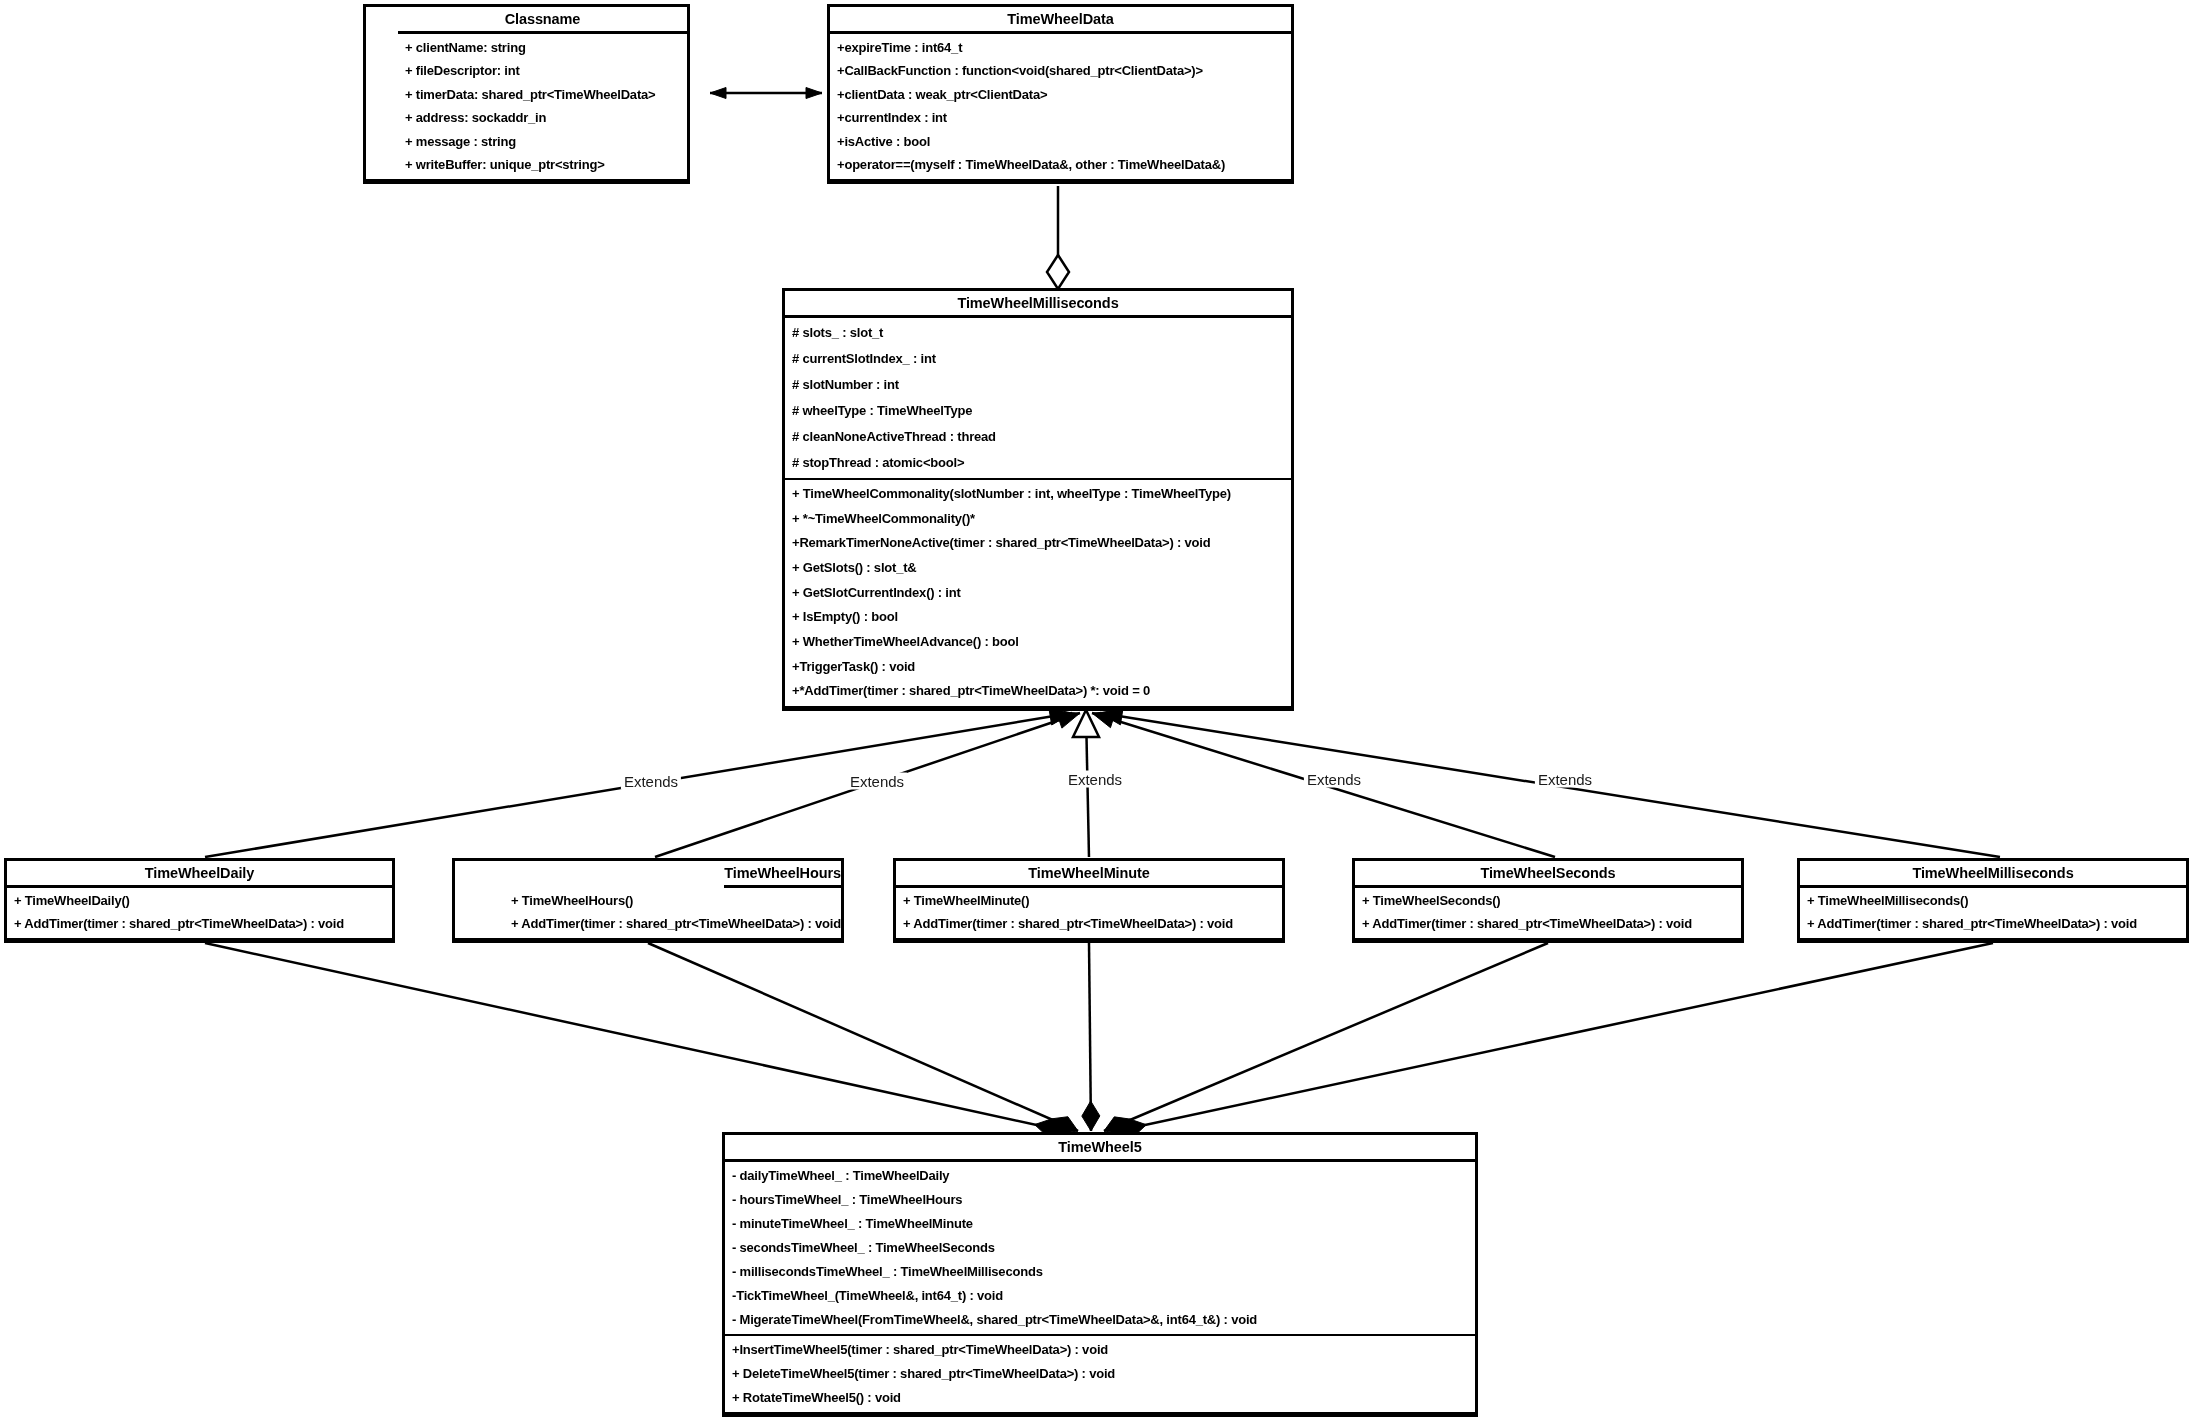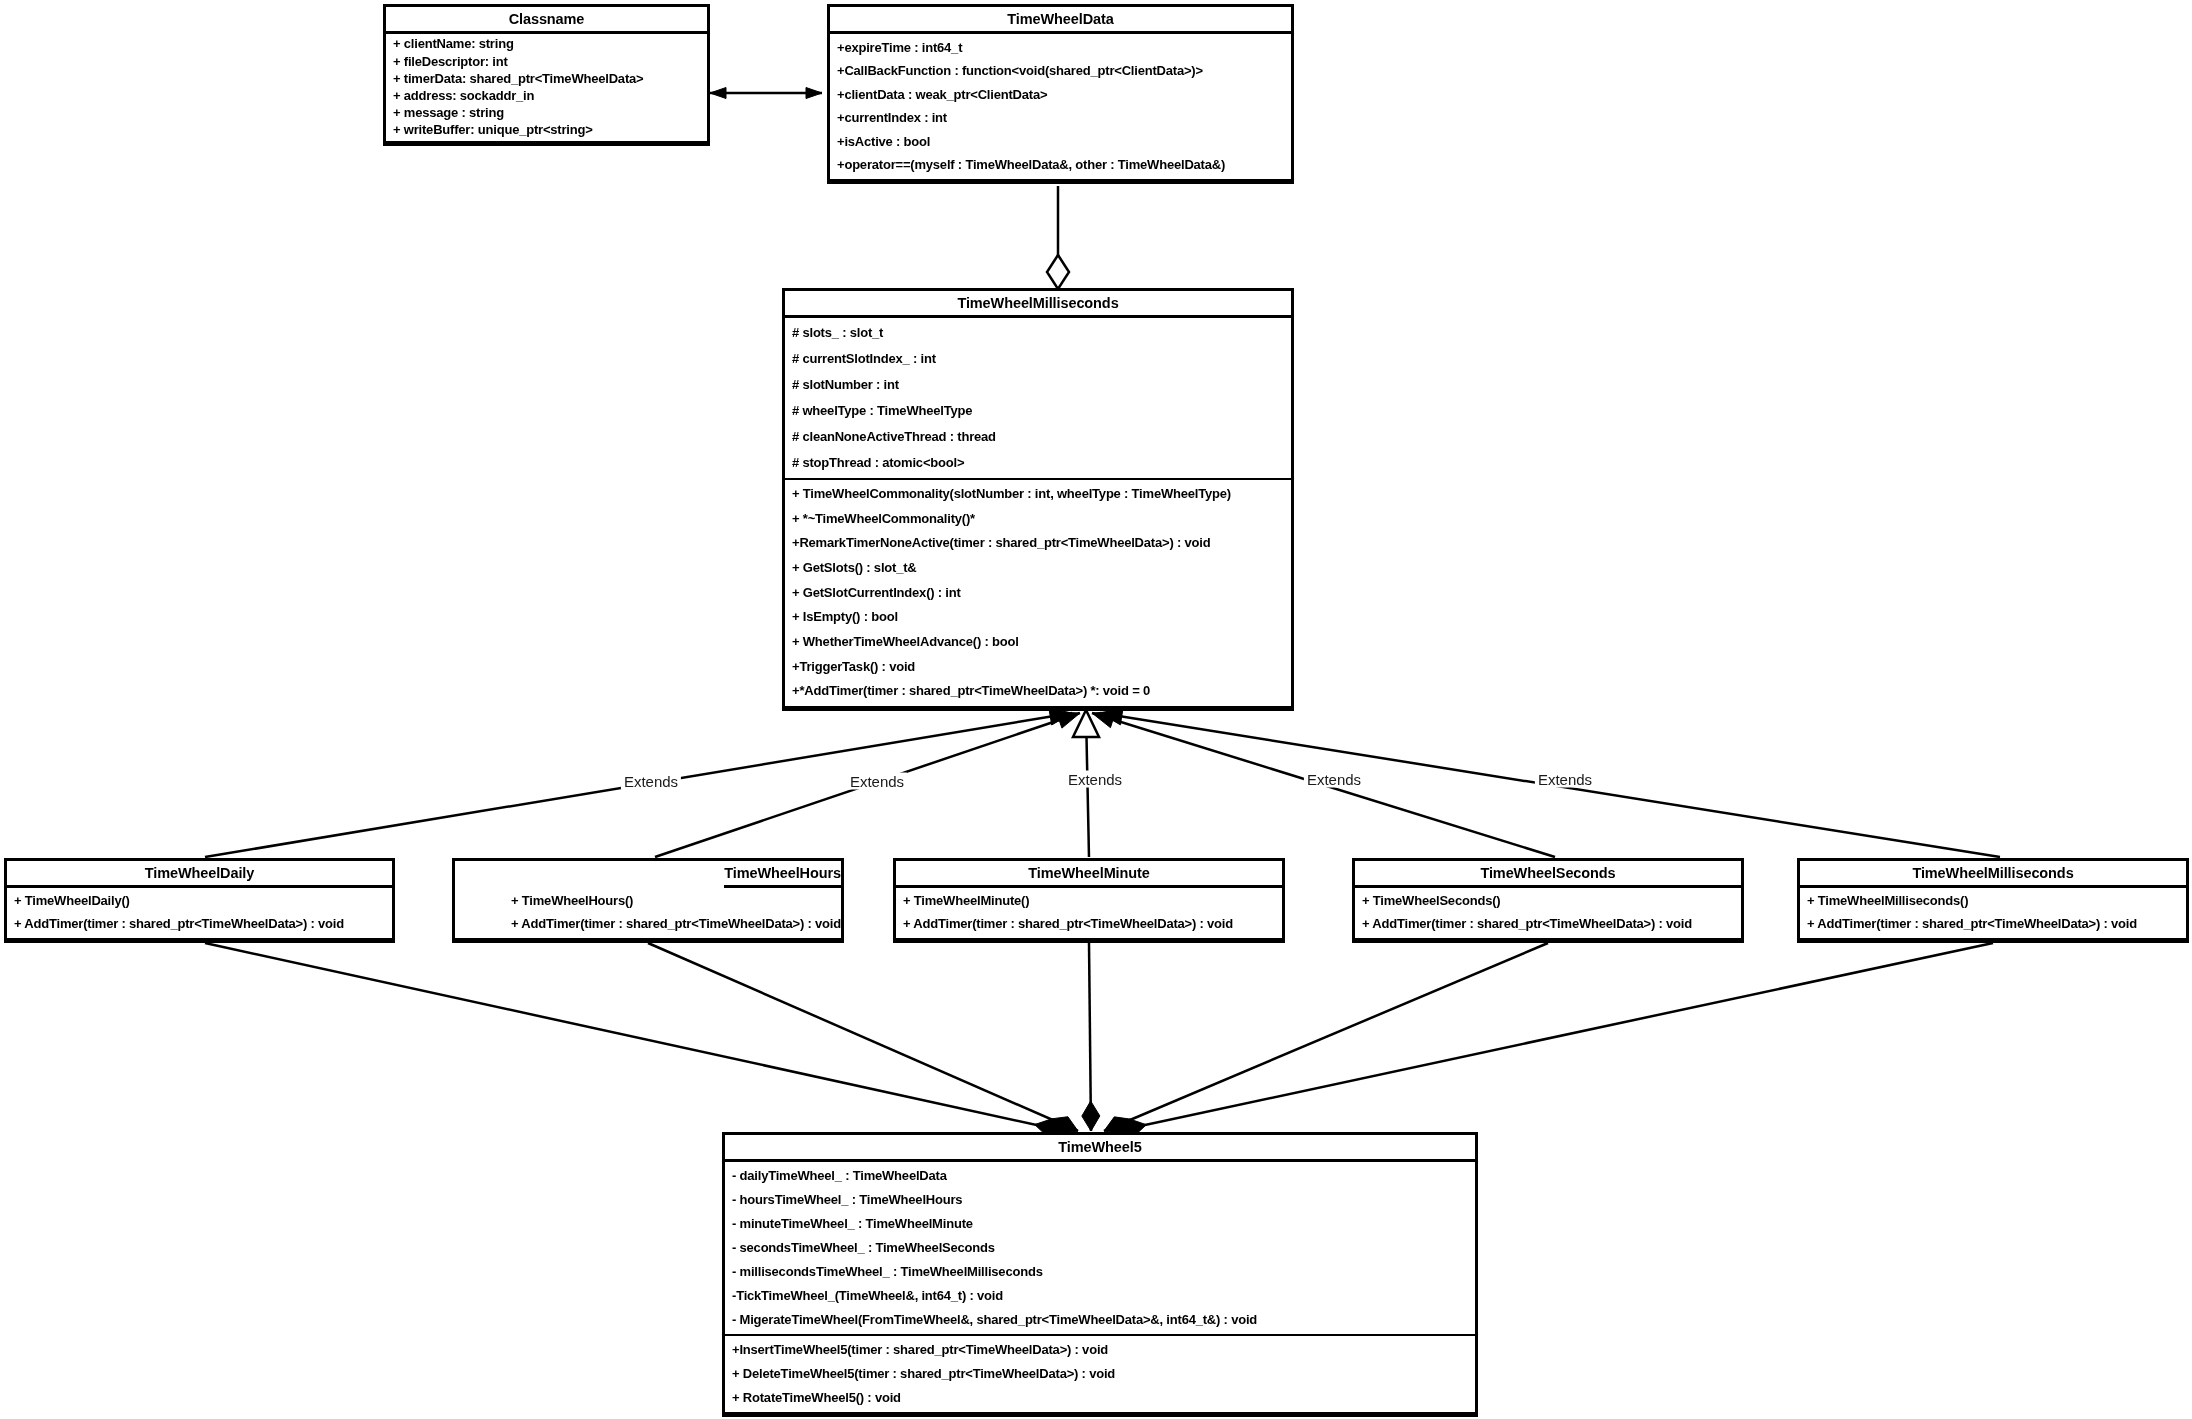--- a/index.html
+++ b/index.html
@@ -83,21 +83,21 @@
       <polygon points="1100,713 1123.0666131615742,708.0825456530548 1120.3807746427608,724.8690363956388" fill="#000000" stroke="#000000" stroke-width="1"></polygon>
       <polygon points="1064,1131 1047.422646058141,1136.5849204368849 1034.6936673470739,1124.5860412820139 1051.2710212889326,1119.001120845129" fill="#000000" stroke="#000000" stroke-width="1"></polygon>
       <polygon points="1078,1131 1060.6508159193602,1133.2373671437817 1050.5123465192517,1118.9821421991146 1067.8615305998912,1116.7447750553329" fill="#000000" stroke="#000000" stroke-width="1"></polygon>
       <polygon points="1091,1131 1081.8409437979333,1116.096587991759 1090.6808691218791,1101.0016974566454 1099.839925323946,1115.9051094648867" fill="#000000" stroke="#000000" stroke-width="1"></polygon>
       <polygon points="1104,1131 1114.303595213758,1116.8636664700134 1131.6255813702205,1119.302681762159 1121.3219861564626,1133.4390152921455" fill="#000000" stroke="#000000" stroke-width="1"></polygon>
       <polygon points="1117,1131 1129.777549700955,1119.0528570930276 1146.332110948733,1124.7049807552946 1133.5545612477783,1136.6521236622673" fill="#000000" stroke="#000000" stroke-width="1"></polygon>
       <polygon points="1058,255 1069,272 1058,289 1047,272" fill="#ffffff" stroke="#000000" stroke-width="2.5"></polygon>
       <polygon points="1086,710 1073,737 1099,737" fill="#ffffff" stroke="#000000" stroke-width="2.5"></polygon>
     </svg>
 
-  <div class="uml-class" style="left:383px;top:4px;width:327px;height:142px;">
+  <div class="uml-class" style="left:363px;top:4px;width:327px;height:180px;padding-left:32px;">
     <div class="uml-title">Classname</div>
     <div class="uml-comp">
         <div class="row">+ clientName: string</div>
         <div class="row">+ fileDescriptor: int</div>
         <div class="row">+ timerData: shared_ptr&lt;TimeWheelData&gt;</div>
         <div class="row">+ address: sockaddr_in</div>
         <div class="row">+ message : string</div>
         <div class="row">+ writeBuffer: unique_ptr&lt;string&gt;</div>
       </div>
   </div>
@@ -173,21 +173,21 @@
     <div class="uml-title">TimeWheelMilliseconds</div>
     <div class="uml-comp">
         <div class="row">+ TimeWheelMilliseconds()</div>
         <div class="row">+ AddTimer(timer : shared_ptr&lt;TimeWheelData&gt;) : void</div>
       </div>
   </div>
 
   <div class="uml-class" style="left:722px;top:1132px;width:756px;height:285px;">
     <div class="uml-title">TimeWheel5</div>
     <div class="uml-comp" style="flex:none;height:172px;">
-        <div class="row">- dailyTimeWheel_ : TimeWheelData</div>
+        <div class="row">- dailyTimeWheel_ : TimeWheelDaily</div>
         <div class="row">- hoursTimeWheel_ : TimeWheelHours</div>
         <div class="row">- minuteTimeWheel_ : TimeWheelMinute</div>
         <div class="row">- secondsTimeWheel_ : TimeWheelSeconds</div>
         <div class="row">- millisecondsTimeWheel_ : TimeWheelMilliseconds</div>
         <div class="row">-TickTimeWheel_(TimeWheel&amp;, int64_t) : void</div>
         <div class="row">- MigerateTimeWheel(FromTimeWheel&amp;, shared_ptr&lt;TimeWheelData&gt;&amp;, int64_t&amp;) : void</div>
       </div>
     <div class="uml-comp sep" style="flex:1;">
         <div class="row">+InsertTimeWheel5(timer : shared_ptr&lt;TimeWheelData&gt;) : void</div>
         <div class="row">+ DeleteTimeWheel5(timer : shared_ptr&lt;TimeWheelData&gt;) : void</div>

